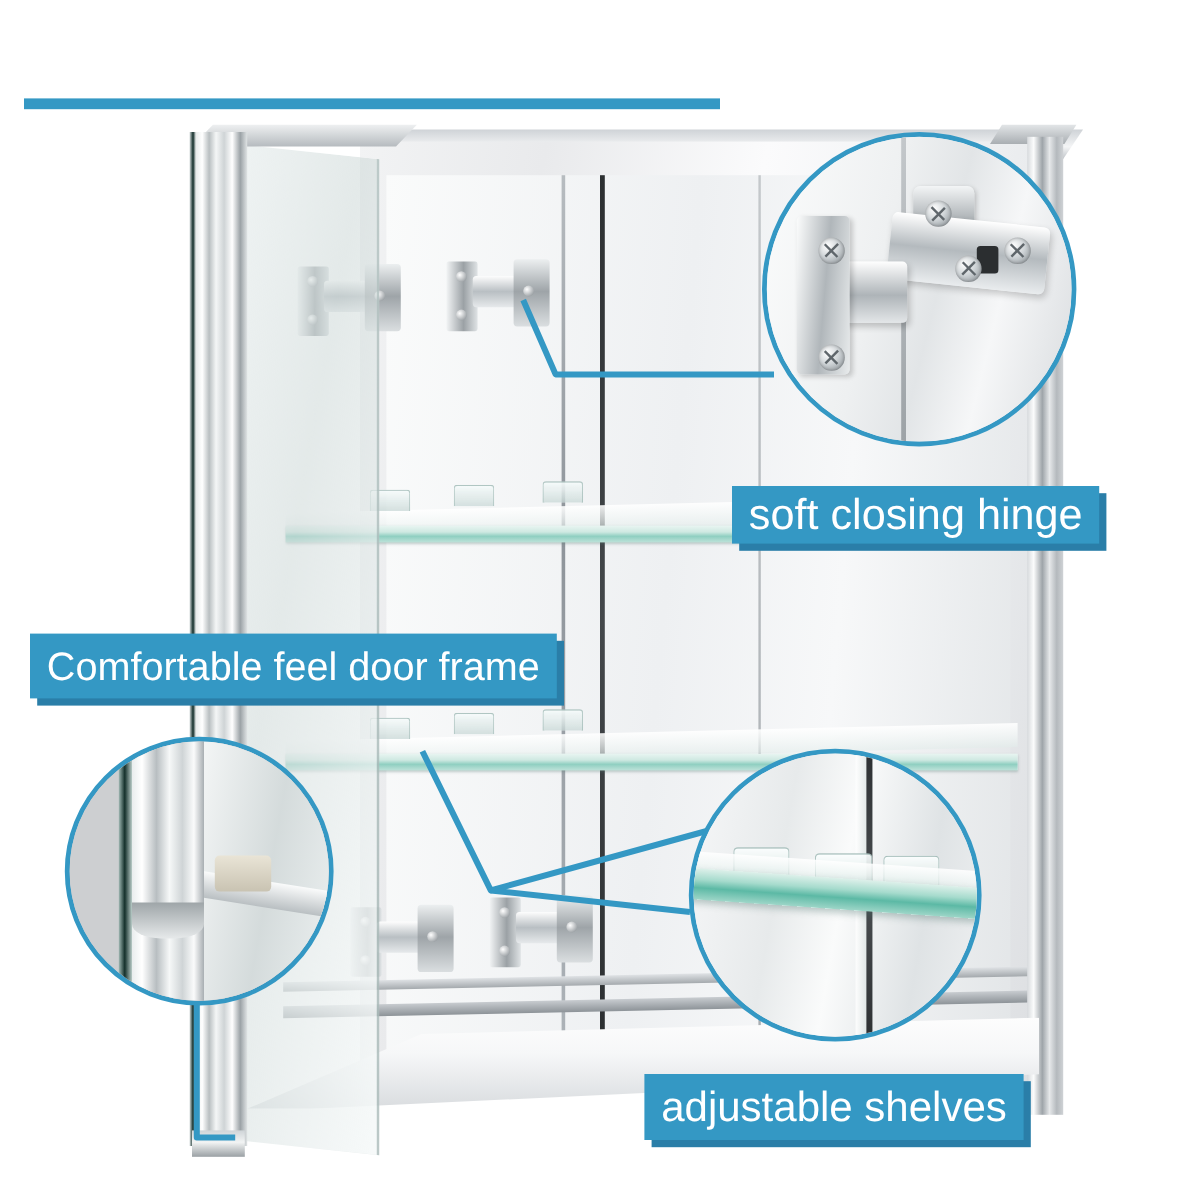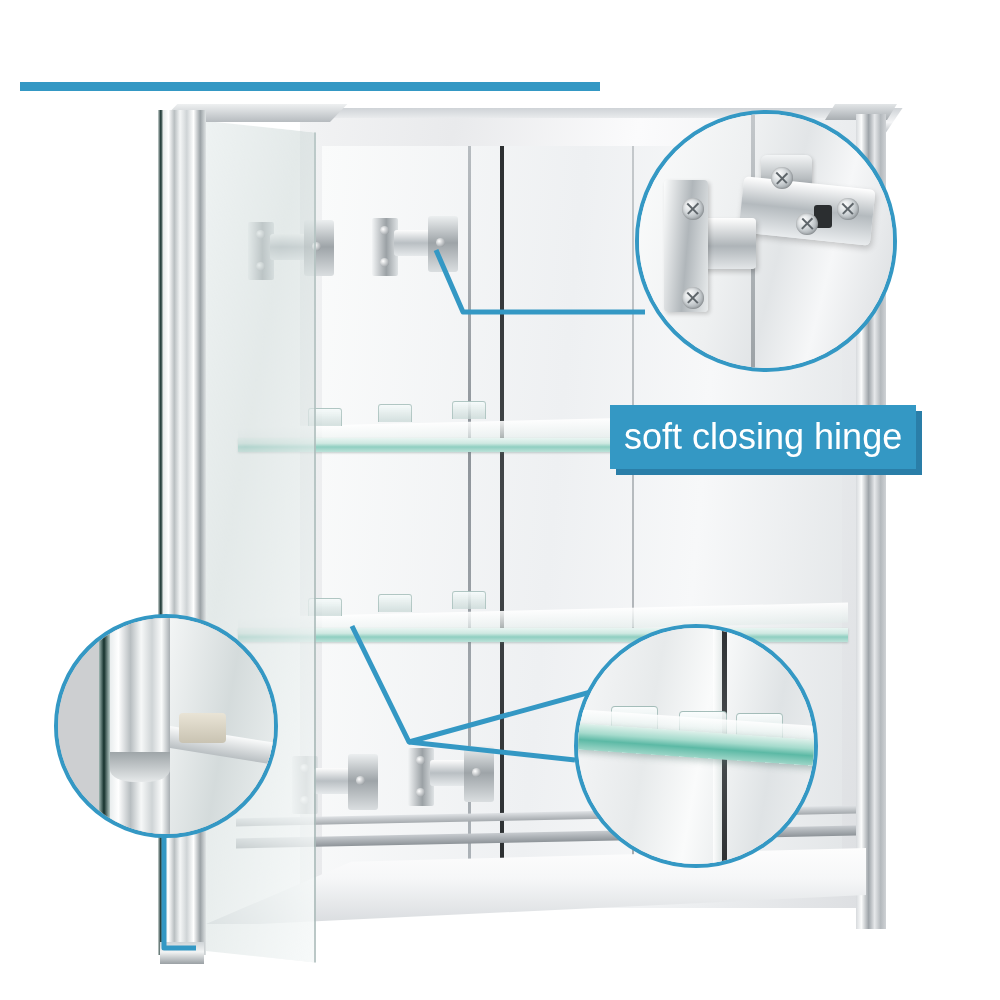--- a/index.html
+++ b/index.html
@@ -29,21 +29,21 @@
     background:var(--accent);
     color:#fff;
     display:flex; align-items:center;
     white-space:nowrap;
     box-shadow:6px 6px 0 0 var(--accent-dark);
     line-height:1;
   }
   .label span{ display:block; }
 
   #label-door-frame{ left:25px;  top:528px; height:54px; padding:0 14px; font-size:33px; }
-  #label-hinge     { left:610px; top:405px; height:64px; padding:0 14px; font-size:36px; }
+  #label-hinge     { left:610px; top:405px; height:48px; padding:0 14px; font-size:36px; }
   #label-shelves   { left:537px; top:895px; height:55px; padding:0 14px; font-size:35px; }
 
   
   .product{ position:absolute; left:0; top:90px; width:1000px; height:900px; }
 
   
   .carcass{
     position:absolute; left:300px; top:28px; width:570px; height:790px;
     background:linear-gradient(100deg,#f2f3f4 0%,#e9eaec 22%,#fbfbfc 48%,#eceef0 76%,#dcdee1 100%);
   }
@@ -405,17 +405,23 @@
     <div class="ds-seam"></div>
     <div class="ds-clip" style="left:14%; top:33%;"></div>
     <div class="ds-clip" style="left:43%; top:35%;"></div>
     <div class="ds-clip" style="left:67%; top:36%;"></div>
     <div class="ds-glass-top"></div>
     <div class="ds-glass"></div>
   </div>
 
   <div class="title-rule"></div>
 
+  <div class="label" id="label-door-frame">
+    <span>Comfortable feel door frame</span>
+  </div>
   <div class="label" id="label-hinge">
     <span>soft closing hinge</span>
   </div>
+  <div class="label" id="label-shelves">
+    <span>adjustable shelves</span>
+  </div>
 
 </div>
 
 </body></html>

